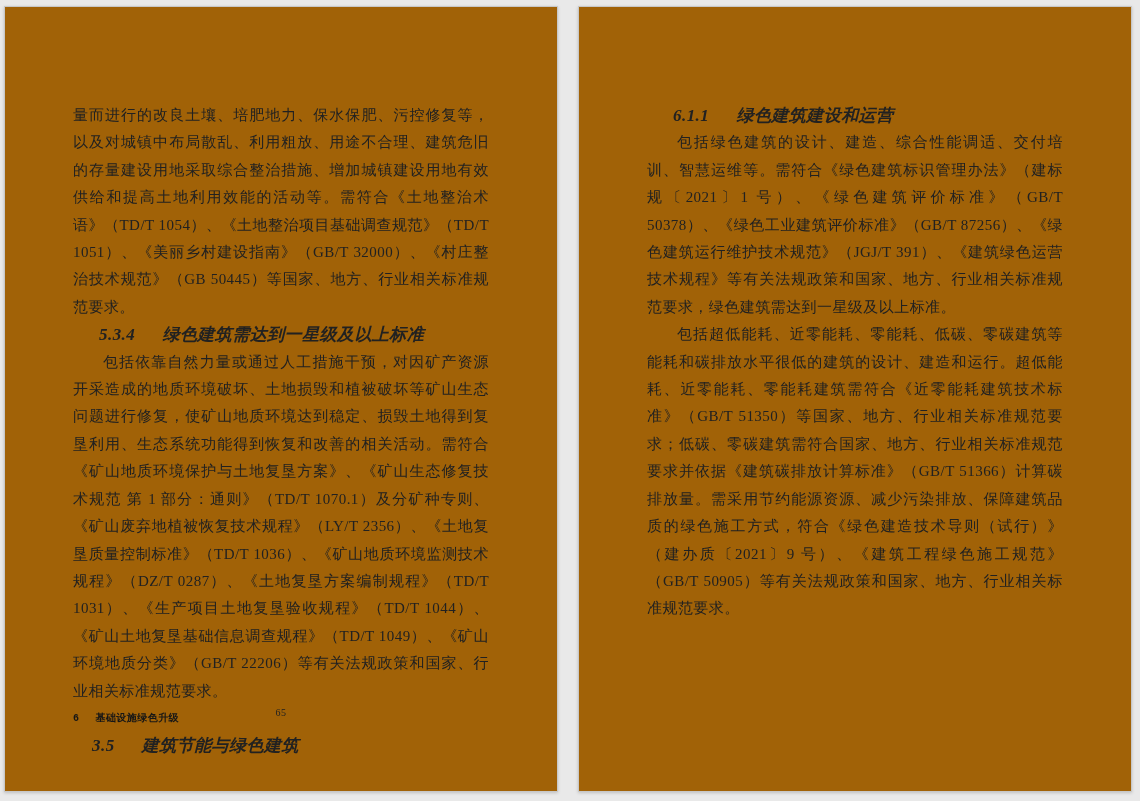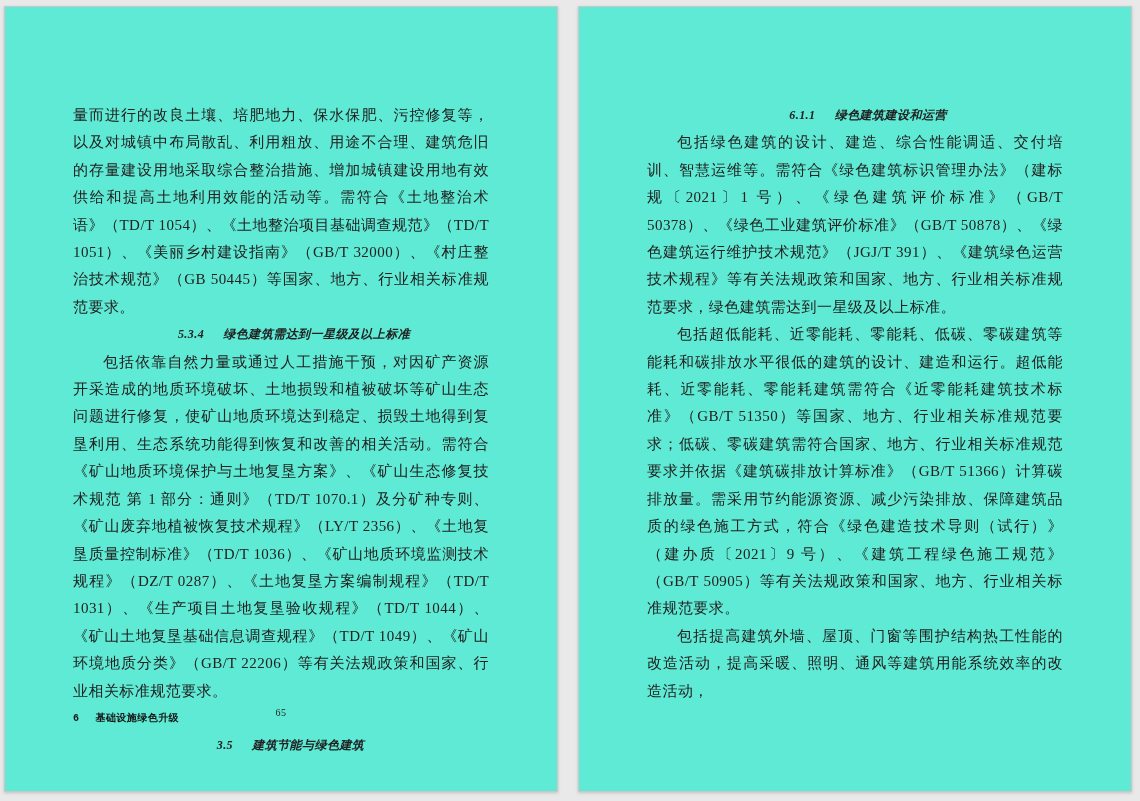--- a/index.html
+++ b/index.html
@@ -15,21 +15,21 @@
     padding: 6px 4px 9px 4px;
     display: flex;
     gap: 20px;
     background: #e9e9e9;
   }
   .page {
     position: relative;
     width: 554px;
     height: 786px;
     box-sizing: border-box;
-    background: #5eead4;
+    background: #a16207;
     border: 1px solid #c8c8c8;
     box-shadow: 0 1px 3px rgba(0,0,0,0.18);
     padding: 95px 68px 0 68px;
     overflow: hidden;
   }
   .page-content {
     color: #212121;
     font-size: 15px;
     line-height: 27.4px;
     letter-spacing: 0.03em;
@@ -46,22 +46,21 @@
     line-height: 27.4px;
     white-space: nowrap;
   }
   .h1 {
     font-family: Liberation Mono, monospace;
     font-size: 10px;
     color: #161616;
   }
   .h2, .h3 {
     font-style: italic;
-    font-size: 12px;
-    text-align: center;
+    font-size: 17px;
   }
   .h2 { padding-left: 19px; }
   .h3 { padding-left: 26px; }
   .hnum { margin-right: 1.6em; }
   .page-number {
     position: absolute;
     top: 700px;
     left: 0;
     right: 0;
     text-align: center;
@@ -90,19 +89,18 @@
       </div>
     </div>
     <div class="page-number">65</div>
   </div>
 
   <div class="page">
     <div class="page-content">
       <div class="h3">
         <span class="hnum">6.1.1</span><span>绿色建筑建设和运营</span>
       </div>
-      <p class="body indent">包括绿色建筑的设计、建造、综合性能调适、交付培训、智慧运维等。需符合《绿色建筑标识管理办法》（建标规〔2021〕1 号）、《绿色建筑评价标准》（GB/T 50378）、《绿色工业建筑评价标准》（GB/T 50878）、《绿色建筑运行维护技术规范》（JGJ/T 391）、《建筑绿色运营技术规程》等有关法规政策和国家、地方、行业相关标准规范要求，绿色建筑需达到一星级及以上标准。</p>
+      <p class="body indent">包括绿色建筑的设计、建造、综合性能调适、交付培训、智慧运维等。需符合《绿色建筑标识管理办法》（建标规〔2021〕1 号）、《绿色建筑评价标准》（GB/T 50378）、《绿色工业建筑评价标准》（GB/T 87256）、《绿色建筑运行维护技术规范》（JGJ/T 391）、《建筑绿色运营技术规程》等有关法规政策和国家、地方、行业相关标准规范要求，绿色建筑需达到一星级及以上标准。</p>
       <p class="body indent">包括超低能耗、近零能耗、零能耗、低碳、零碳建筑等能耗和碳排放水平很低的建筑的设计、建造和运行。超低能耗、近零能耗、零能耗建筑需符合《近零能耗建筑技术标准》（GB/T 51350）等国家、地方、行业相关标准规范要求；低碳、零碳建筑需符合国家、地方、行业相关标准规范要求并依据《建筑碳排放计算标准》（GB/T 51366）计算碳排放量。需采用节约能源资源、减少污染排放、保障建筑品质的绿色施工方式，符合《绿色建造技术导则（试行）》（建办质〔2021〕9 号）、《建筑工程绿色施工规范》（GB/T 50905）等有关法规政策和国家、地方、行业相关标准规范要求。</p>
-      <p class="body indent">包括提高建筑外墙、屋顶、门窗等围护结构热工性能的改造活动，提高采暖、照明、通风等建筑用能系统效率的改造活动，</p>
     </div>
   </div>
 
 </div>
 
 </body></html>

